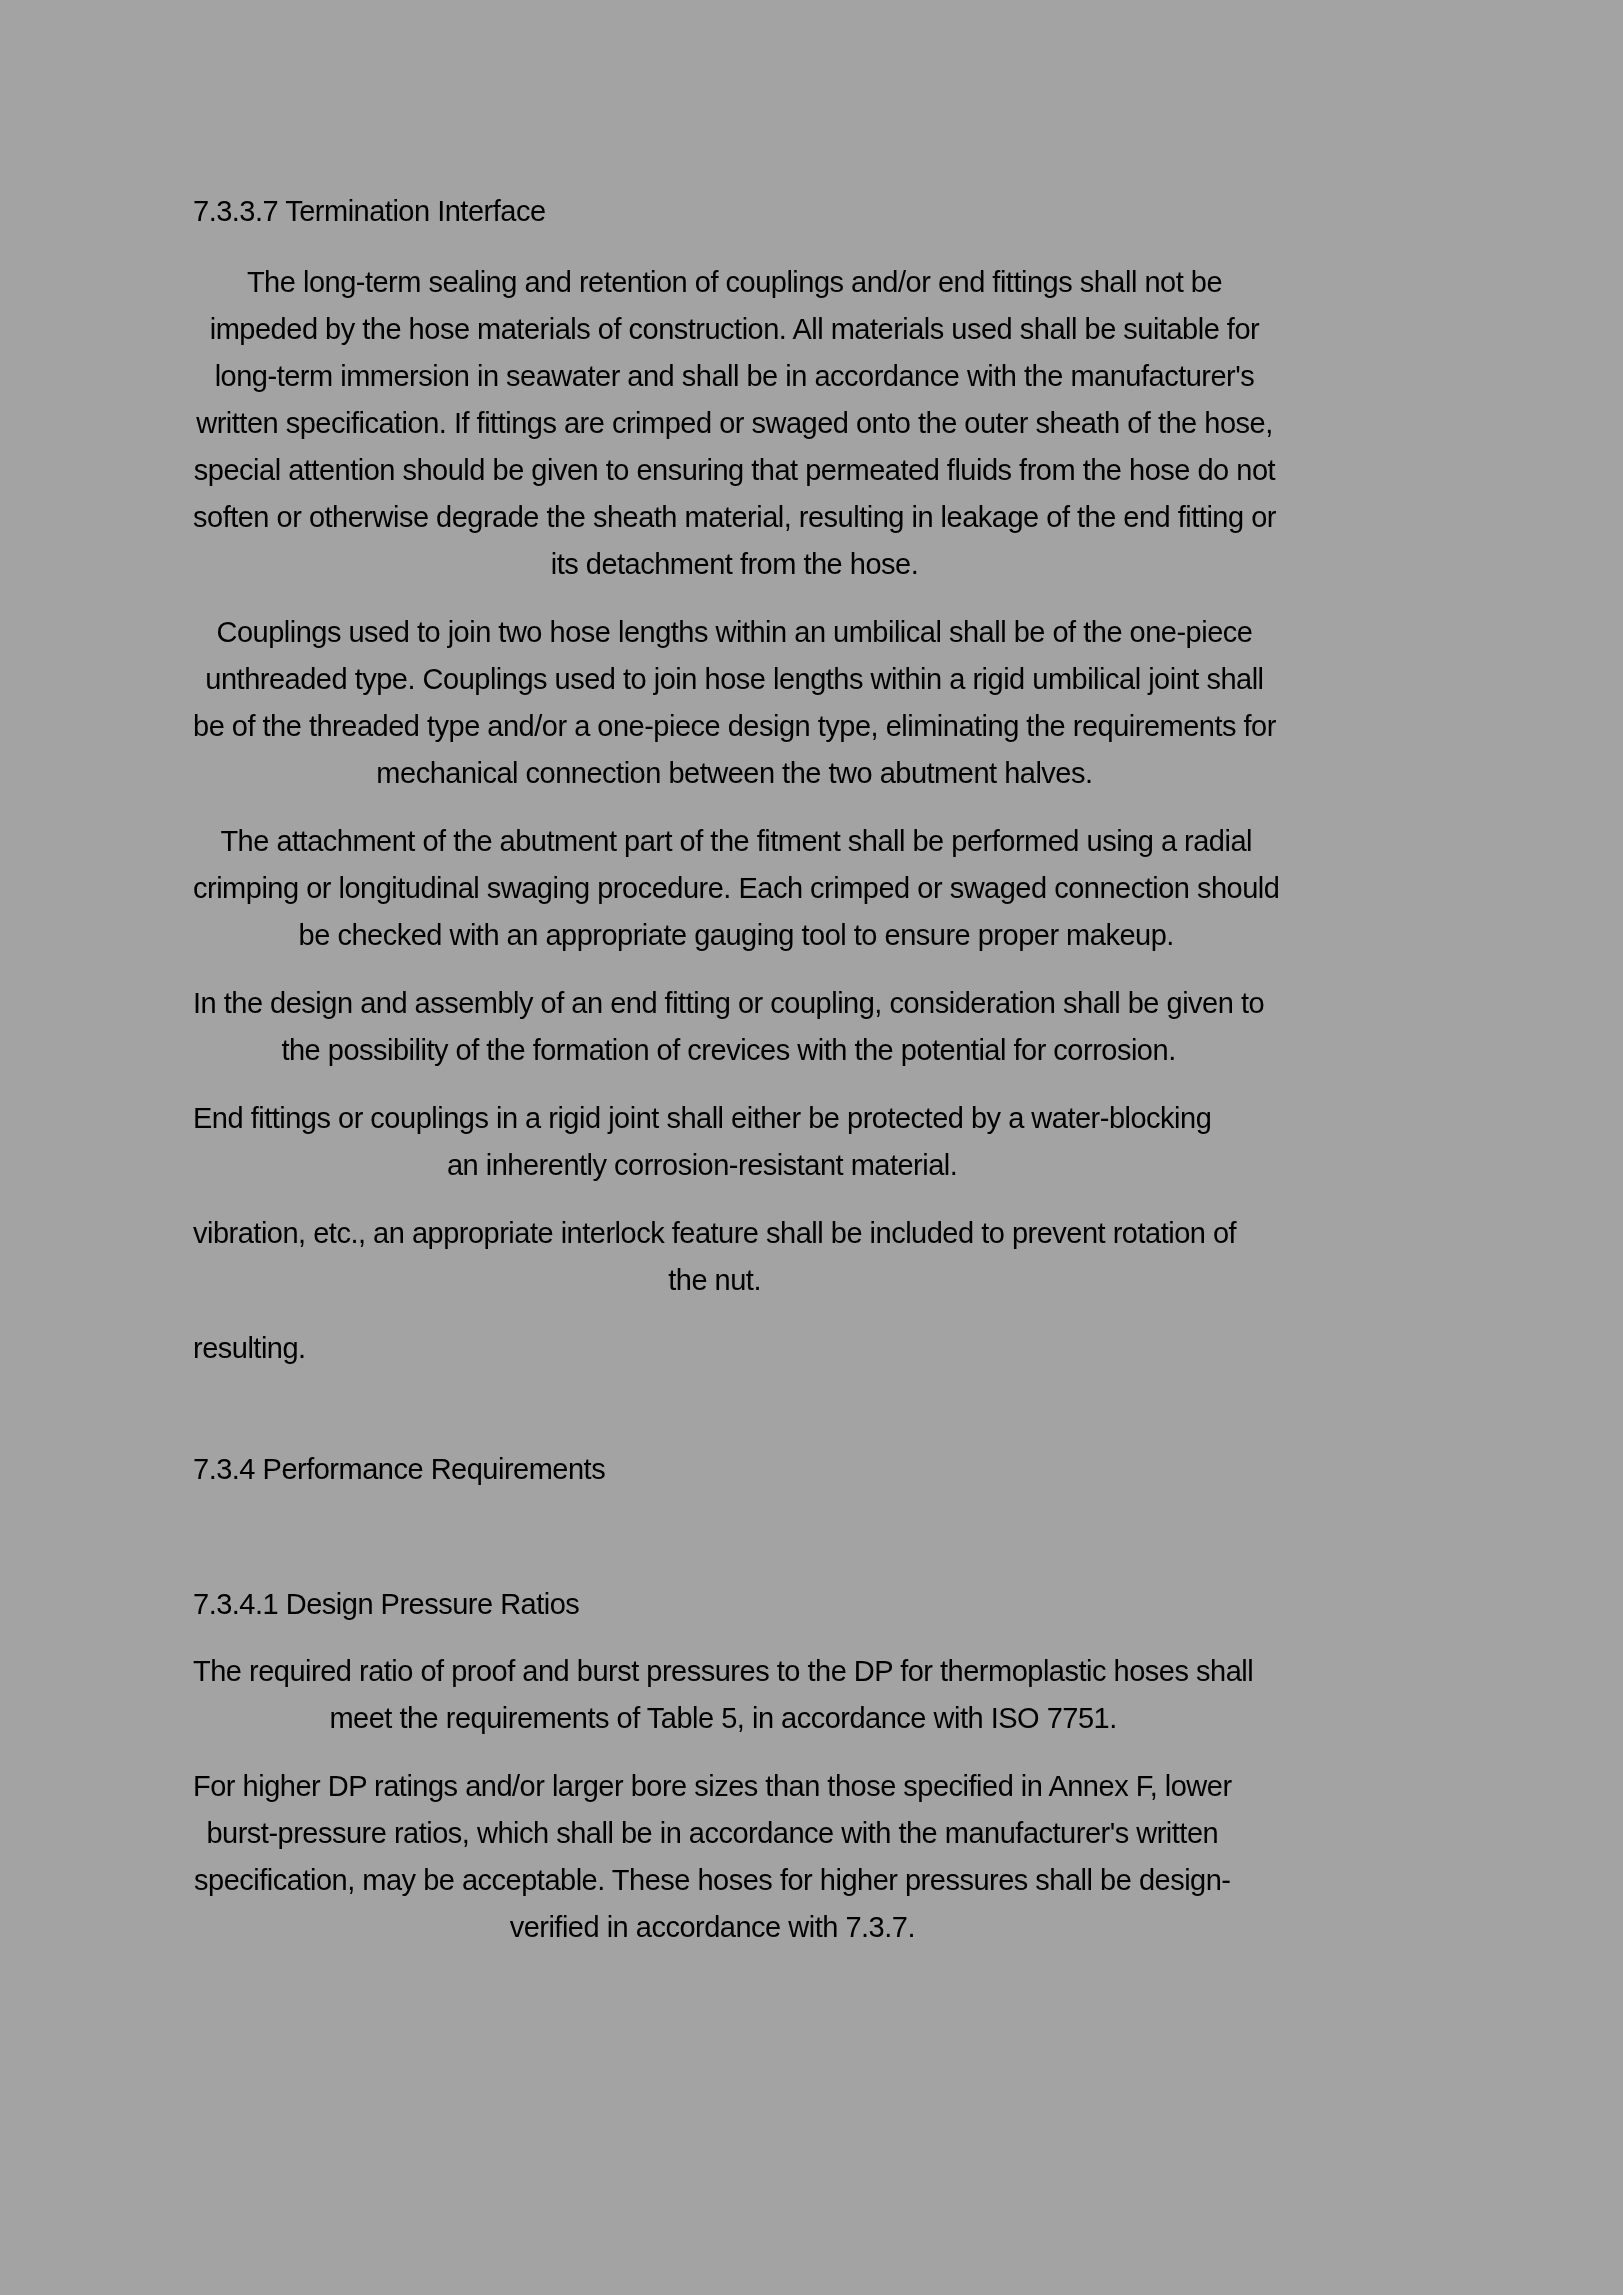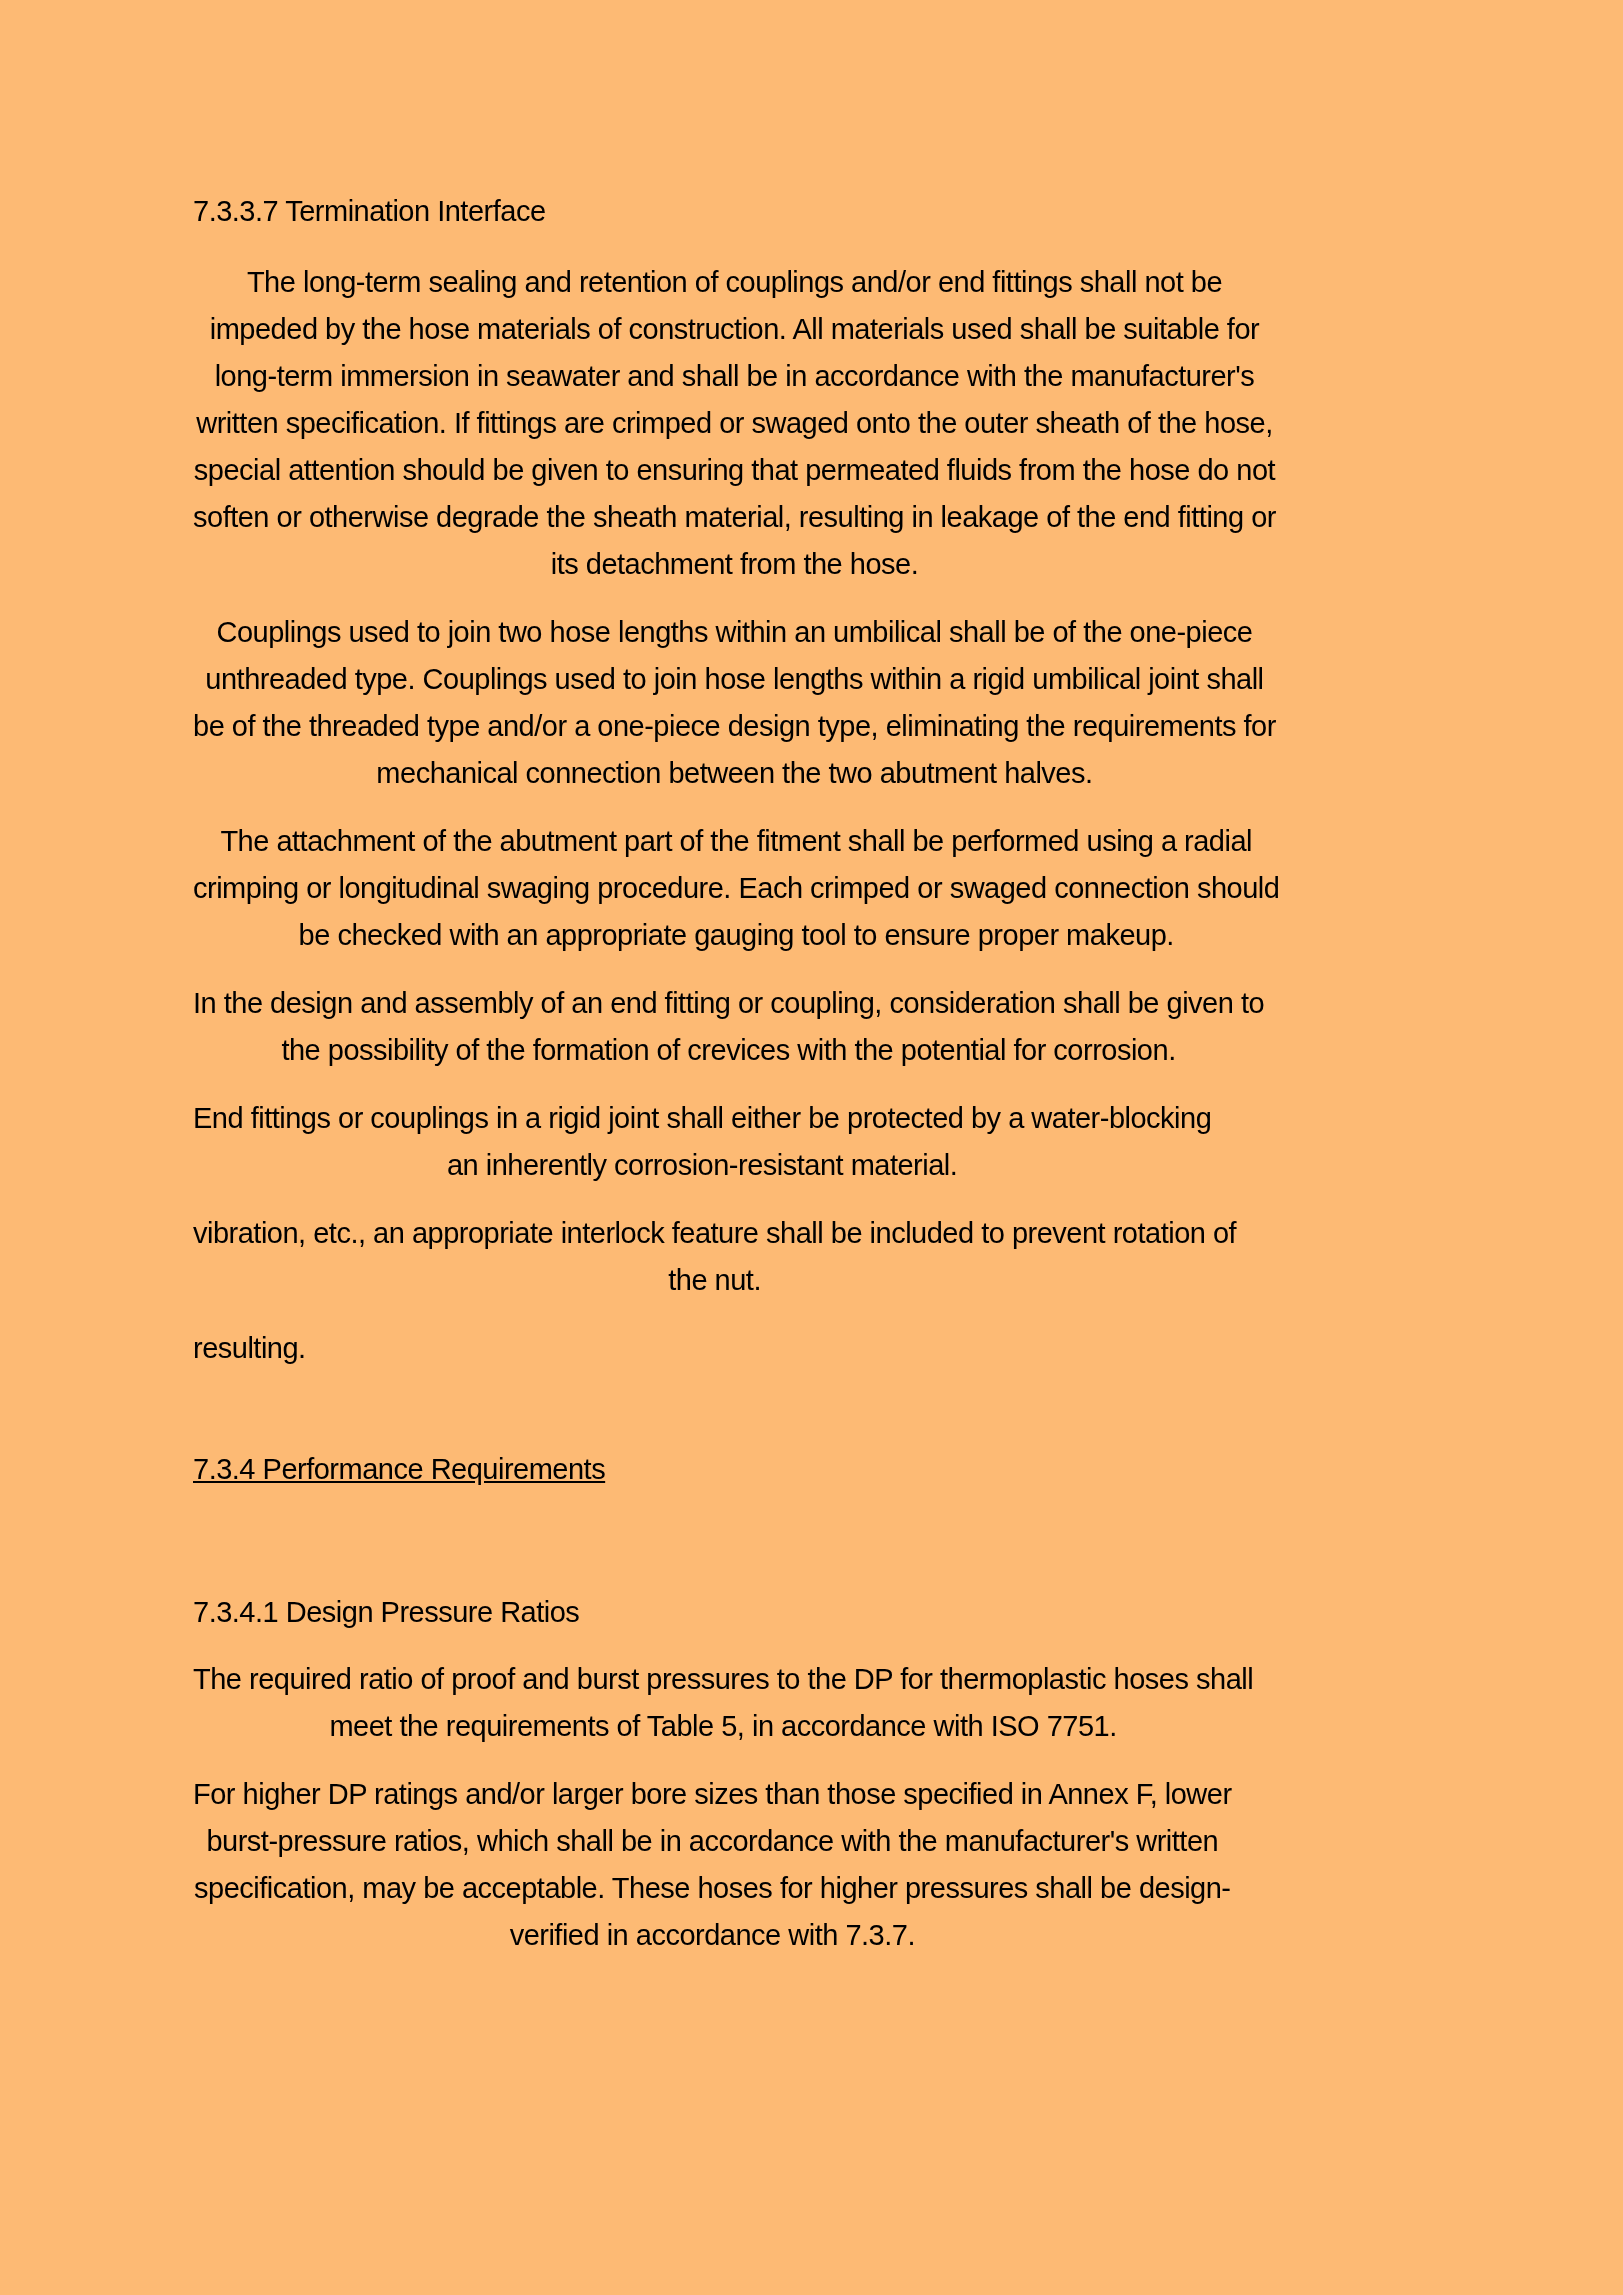--- a/index.html
+++ b/index.html
@@ -4,21 +4,21 @@
 <style>
   html, body {
     margin: 0;
     padding: 0;
     background: #ffffff;
   }
   .page {
     position: relative;
     width: 1623px;
     height: 2295px;
-    background: #fdba74;
+    background: #a3a3a3;
     overflow: hidden;
   }
   .content {
     position: absolute;
     left: 193px;
     top: 0;
     width: 1231px;
     padding-top: 188px;
     display: flex;
     flex-direction: column;
@@ -27,21 +27,21 @@
   .block {
     font-family: "Liberation Sans", "DejaVu Sans", sans-serif;
     font-size: 29px;
     line-height: 47px;
     letter-spacing: -0.5px;
     color: #000000;
     white-space: nowrap;
   }
   .paragraph { margin: 0 0 21px 0; text-align: center; }
   .heading1  { margin: 0 0 24px 0; }
-  .heading2  { margin: 53px 0 8px 0; text-decoration: underline; }
+  .heading2  { margin: 53px 0 0 0; }
   .heading3  { margin: 88px 0 20px 0; }
   .line      { display: block; }
 </style>
 </head>
 <body>
 
 <div class="page">
   <div class="content" id="doc-content">
       <div class="block heading1">
         <span class="line">7.3.3.7 Termination Interface</span>

